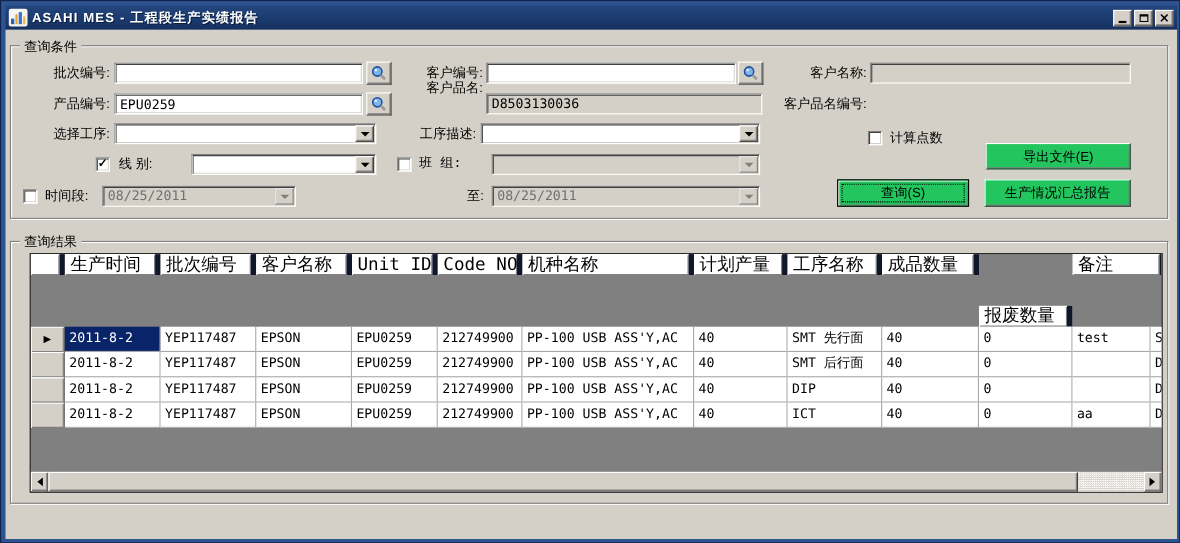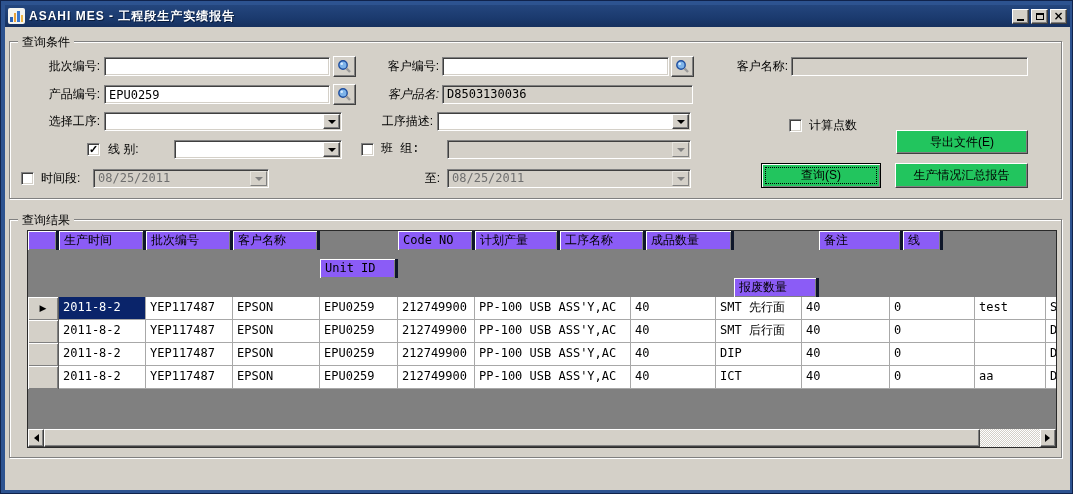--- a/index.html
+++ b/index.html
@@ -61,22 +61,22 @@
       box-shadow:inset -1px -1px 0 #808080; text-align:center; font-size:12px; cursor:default; }
   .btn-default { border:1px solid #000; box-shadow:inset 1px 1px 0 #fff, inset -1px -1px 0 #808080; }
   .btn-default .focusrect { position:absolute; inset:3px; border:1px dotted #000; }
   .btn .cap { position:relative; z-index:1; }
 
   
   .grid { position:absolute; left:22px; top:203px; width:1030px; height:218px;
           border:1px solid #2a2a2a; background:#808080; overflow:hidden; }
   .grid-inner { position:absolute; left:0; top:0; width:1058px; }
   .grow { display:flex; }
-  .gh { height:19px; background:#8b5cf6; box-shadow:inset 1px 1px 0 #fff, inset -1px -1px 0 #808080;
-        border-right:3px solid #0f172a; font-family:"DejaVu Sans Mono", monospace; font-size:12px;
+  .gh { height:19px; background:#ffffff; box-shadow:inset 1px 1px 0 #fff, inset -1px -1px 0 #808080;
+        border-right:5px solid #0f172a; font-family:"DejaVu Sans Mono", monospace; font-size:16px;
         line-height:18px; padding-left:5px; white-space:nowrap; overflow:hidden; flex:none; }
   .rowhdr { background:#d4d0c8; box-shadow:inset 1px 1px 0 #fff, inset -1px -1px 0 #808080;
         border-right:1px solid #5c5c5c; flex:none; text-align:center; font-size:9px; line-height:22px; }
   .gc { height:23px; background:#fff; border-right:1px solid #a8a8a8; border-bottom:1px solid #a8a8a8;
         font-family:"DejaVu Sans Mono", monospace; font-size:12px; line-height:21px; padding-left:4px;
         white-space:nowrap; overflow:hidden; flex:none; }
   .gc.sel { background:#0a246a; color:#fff; }
   .grid-filler { height:86px; background:#808080; }
 
   .hscroll { position:absolute; left:0; bottom:0; width:1028px; height:18px; background:#d4d0c8; display:flex; }
@@ -152,23 +152,24 @@
     <span class="lbl" style="left:10px;top:58px;width:85px;">产品编号:</span>
     <input class="textin" style="left: 99px; top: 58px; width: 226px;" value="EPU0259">
     <span class="mag-btn" style="left:328px;top:57px;">
       <svg width="15" height="15">
           <circle cx="6" cy="6" r="4.2" fill="#7eb4ea" stroke="#1f4fa0" stroke-width="1.4"></circle>
           <circle cx="4.7" cy="4.7" r="1.3" fill="#d8ecff" stroke="none"></circle>
           <line x1="9.4" y1="9.4" x2="13" y2="13" stroke="#9a9a9a" stroke-width="2.4"></line>
         </svg>
     </span>
 
-    <span class="lbl" style="left:356px;top:58px;width:78px;font-style:italic;">客户品名:</span>
+    <span class="lbl" style="left:356px;top:44px;width:78px;">客户品名:</span>
     <div class="ro-field" style="left:437px;top:58px;width:251px;">D8503130036</div>
 
+    <span class="lbl" style="left:640px;top:58px;width:143px;">客户品名编号:</span>
 
     <span class="lbl" style="left:10px;top:85px;width:85px;">选择工序:</span>
     <div class="combo" style="left:99px;top:85px;width:238px;">
       <span></span>
       <span class="arrow-btn">
           <i class="tri"></i>
         </span>
     </div>
 
     <span class="lbl" style="left:351px;top:85px;width:77px;">工序描述:</span>
@@ -233,22 +234,23 @@
       <span class="gb-title">查询结果</span>
     </div>
 
     <div class="grid">
       <div class="grid-inner" id="grid-inner">
           <div class="grow">
             <div class="gh" style="width: 31px;"></div>
             <div class="gh" style="width: 87px;">生产时间</div>
             <div class="gh" style="width: 87px;">批次编号</div>
             <div class="gh" style="width: 87px;">客户名称</div>
-            <div class="gh" style="width: 78px; margin-top: 28px;">Unit ID</div>
+            <div class="gh" style="width: 78px;">Unit ID</div>
             <div class="gh" style="width: 77px;">Code NO</div>
+            <div class="gh" style="width: 156px;">机种名称</div>
             <div class="gh" style="width: 85px;">计划产量</div>
             <div class="gh" style="width: 86px;">工序名称</div>
             <div class="gh" style="width: 88px;">成品数量</div>
             <div class="gh" style="width: 85px; margin-top: 47px;">报废数量</div>
             <div class="gh" style="width: 84px;">备注</div>
             <div class="gh" style="width: 40px;">线</div>
           </div>
           <div class="grow">
             <div class="rowhdr" style="width: 31px; height: 23px;">▶</div>
             <div class="gc sel" style="width: 87px;">2011-8-2</div>

